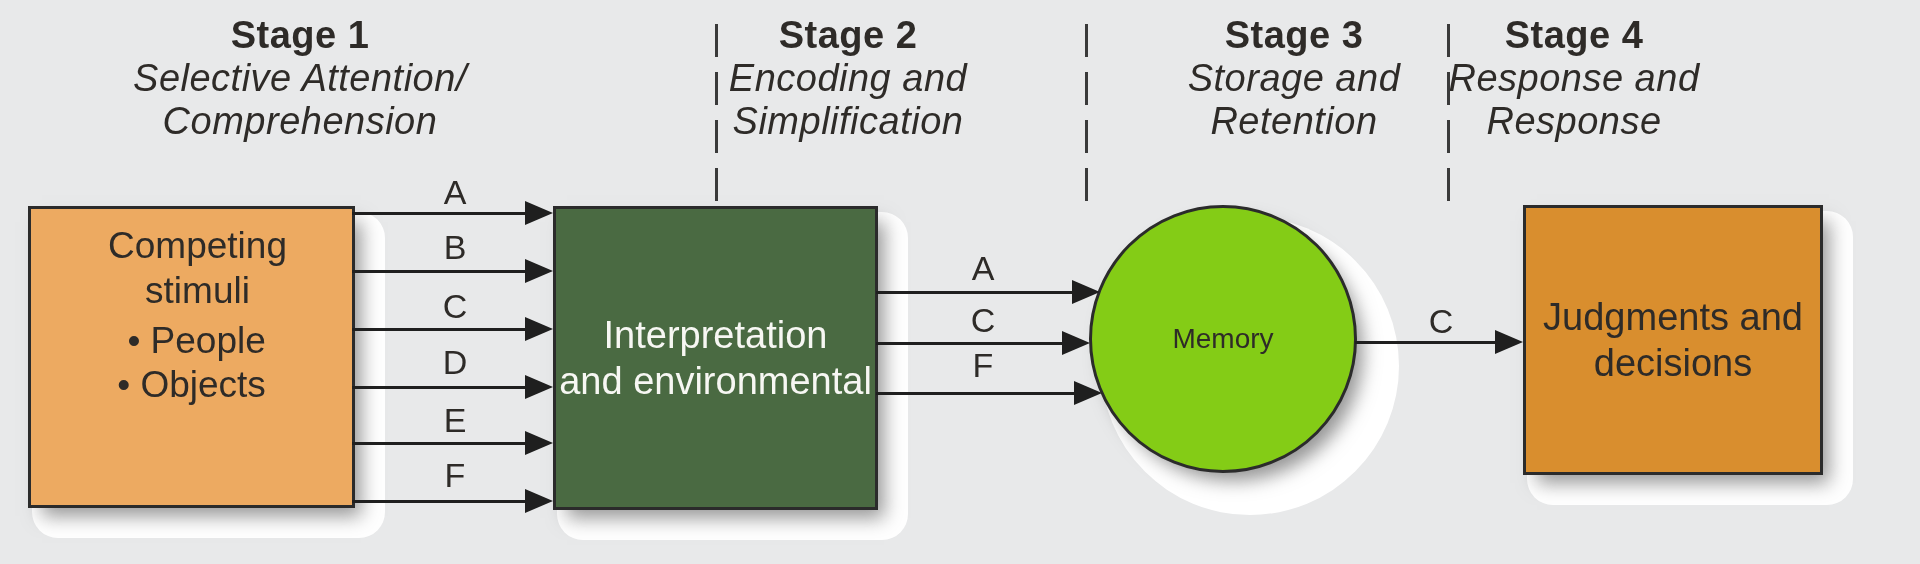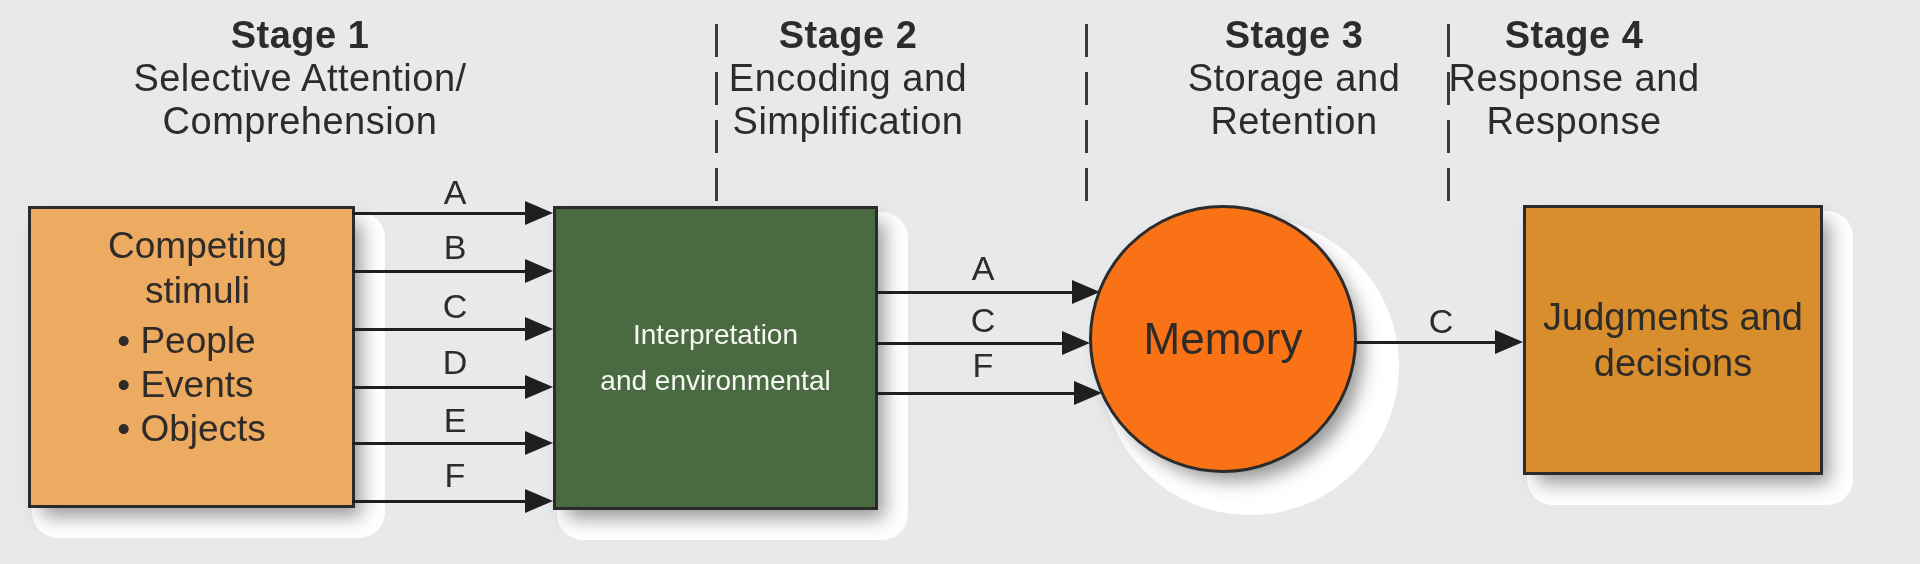--- a/index.html
+++ b/index.html
@@ -3,43 +3,43 @@
 <meta charset="utf-8">
 <style>
   html,body{margin:0;padding:0;}
   body{font-family:"Liberation Sans", sans-serif;}
   .figure{position:relative;width:1920px;height:564px;background:#e8e9ea;overflow:hidden;}
 
   
   .stage-heading{position:absolute;top:14px;width:500px;text-align:center;
     font-size:38px;line-height:43px;color:#2e2b28;letter-spacing:.5px;}
   .stage-heading .t{font-weight:bold;display:block;}
-  .stage-heading .s{display:block;}
+  .stage-heading .s{display:block;font-style:italic;}
 
   
   .divider{position:absolute;top:24px;width:3px;height:182px;
     background:repeating-linear-gradient(to bottom,#3a3a3a 0 33px,transparent 33px 48px);}
 
   
   .halo{position:absolute;background:#ffffff;border-radius:26px;z-index:1;}
   .halo.round{border-radius:50%;}
 
   
   .shape{position:absolute;z-index:2;border:3px solid #2b2b2b;box-sizing:border-box;
     box-shadow:10px 12px 18px -4px rgba(80,80,80,.6);color:#2e2b28;}
   .box-stimuli{left:28px;top:206px;width:327px;height:302px;background:#edaa61;
     text-align:center;font-size:37px;line-height:45px;padding-top:14px;}
-  .box-stimuli .bullets{display:inline-block;text-align:left;margin-top:6px;line-height:44px;}
+  .box-stimuli .bullets{display:inline-block;text-align:right;margin-top:6px;line-height:44px;}
   .box-stimuli .bullets span{display:block;}
   .box-interpretation{left:553px;top:206px;width:325px;height:304px;background:#4a6a42;
     display:flex;align-items:center;justify-content:center;text-align:center;
-    color:#f7f7f3;font-size:28px;line-height:46px;}
-  .circle-memory{left:1089px;top:205px;width:268px;height:268px;background:#f97316;
+    color:#f7f7f3;font-size:38px;line-height:46px;}
+  .circle-memory{left:1089px;top:205px;width:268px;height:268px;background:#84cc16;
     border-radius:50%;display:flex;align-items:center;justify-content:center;
-    font-size:44px;}
+    font-size:28px;}
   .box-judgments{left:1523px;top:205px;width:300px;height:270px;background:#d98e2e;
     display:flex;align-items:center;justify-content:center;text-align:center;
     font-size:38px;line-height:46px;}
   .shape .line2{display:block;padding-left:12px;}
   .shape .lineblock span{display:block;}
 
   
   .arrow{position:absolute;height:24px;z-index:3;}
   .arrow .stem{position:absolute;left:0;right:24px;top:10.5px;height:3px;background:#1f1f1f;}
   .arrow .head{position:absolute;right:0;top:0;width:0;height:0;
@@ -80,21 +80,20 @@
   <div class="halo" style="left:32px;top:212px;width:353px;height:326px;"></div>
   <div class="halo" style="left:557px;top:212px;width:351px;height:328px;"></div>
   <div class="halo round" style="left:1101px;top:217px;width:298px;height:298px;"></div>
   <div class="halo" style="left:1527px;top:211px;width:326px;height:294px;"></div>
 
   <div class="shape box-stimuli">
     <span class="line2">Competing</span>
     <span class="line2">stimuli</span>
     <span class="bullets">
       <span>• People</span>
-      <span>• Events</span>
       <span>• Objects</span>
     </span>
   </div>
 
   <div class="shape box-interpretation">
     <span class="lineblock">
       <span>Interpretation</span>
       <span>and environmental</span>
     </span>
   </div>

